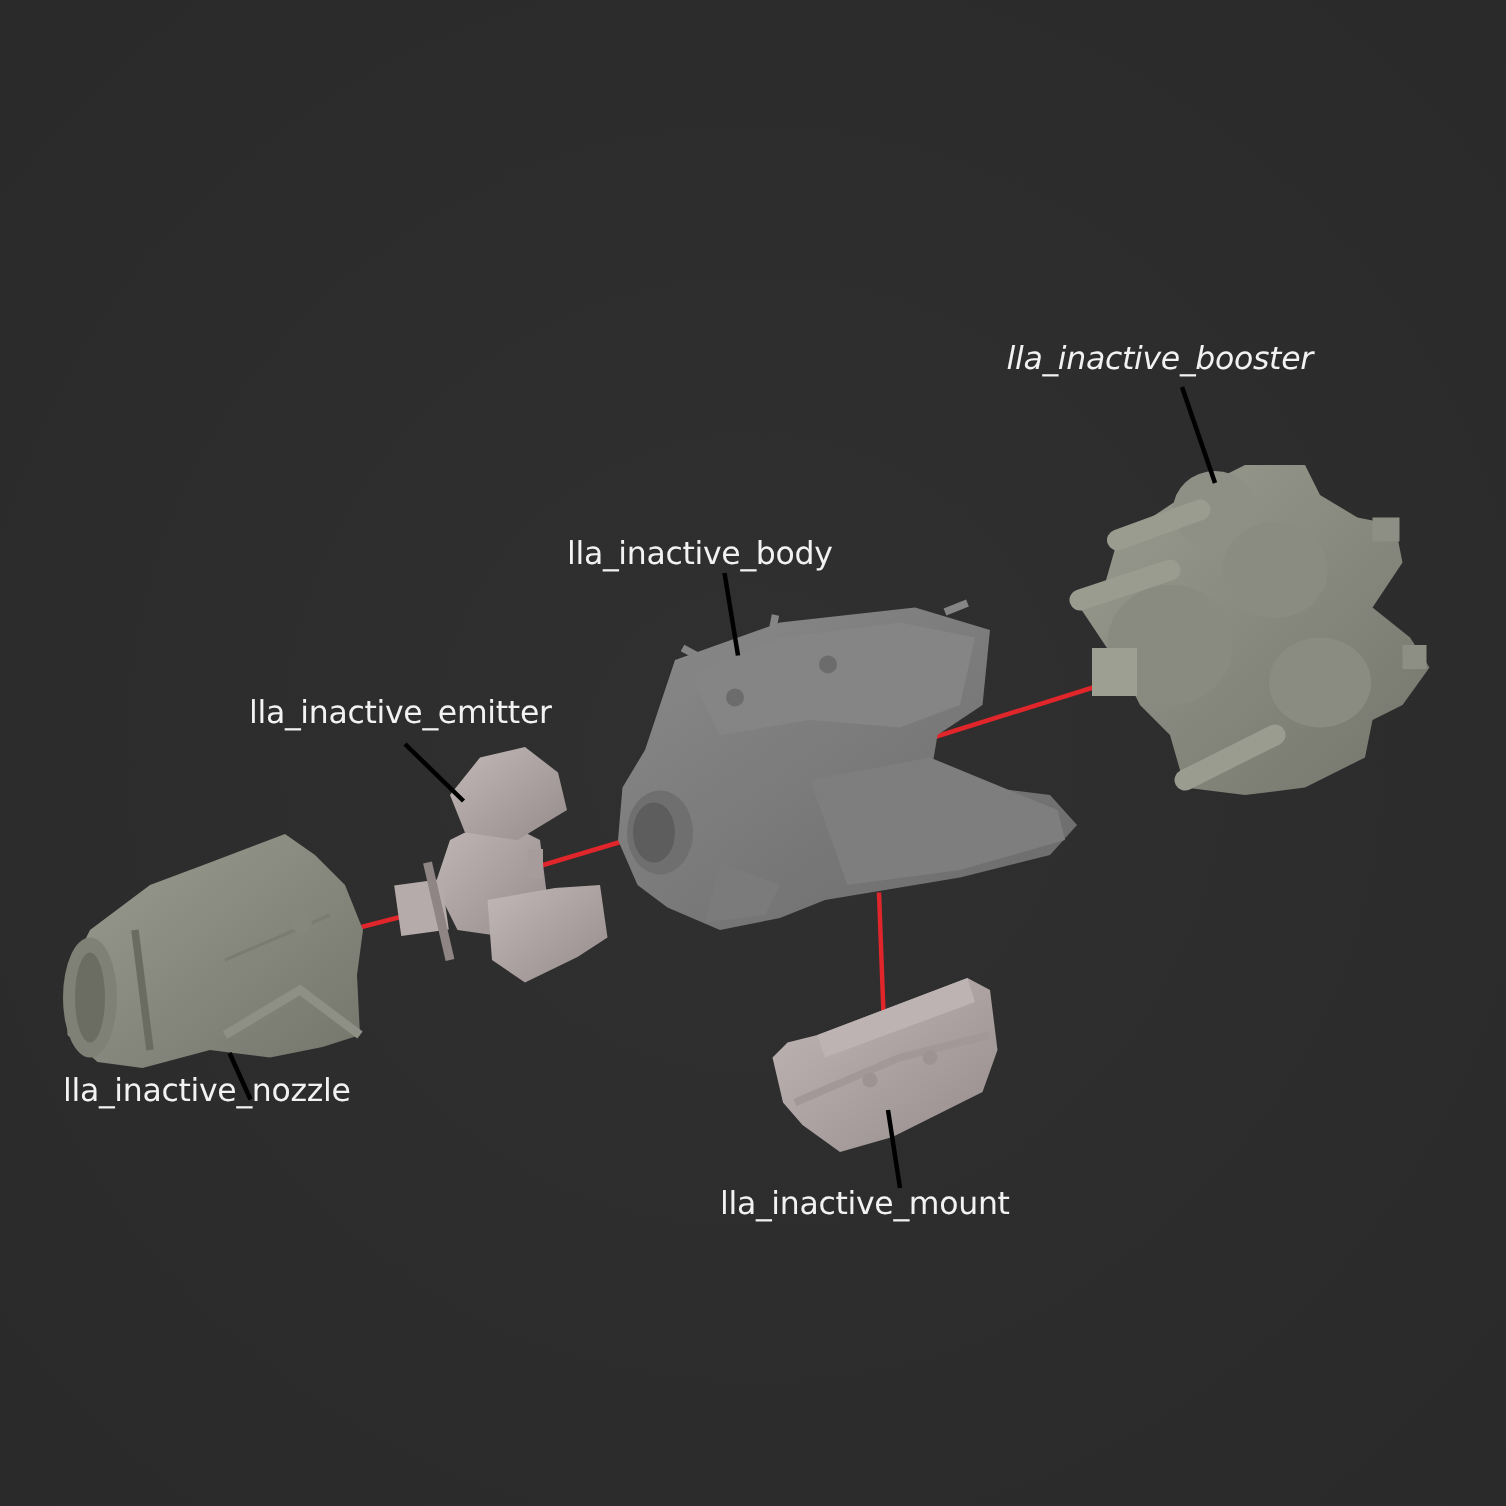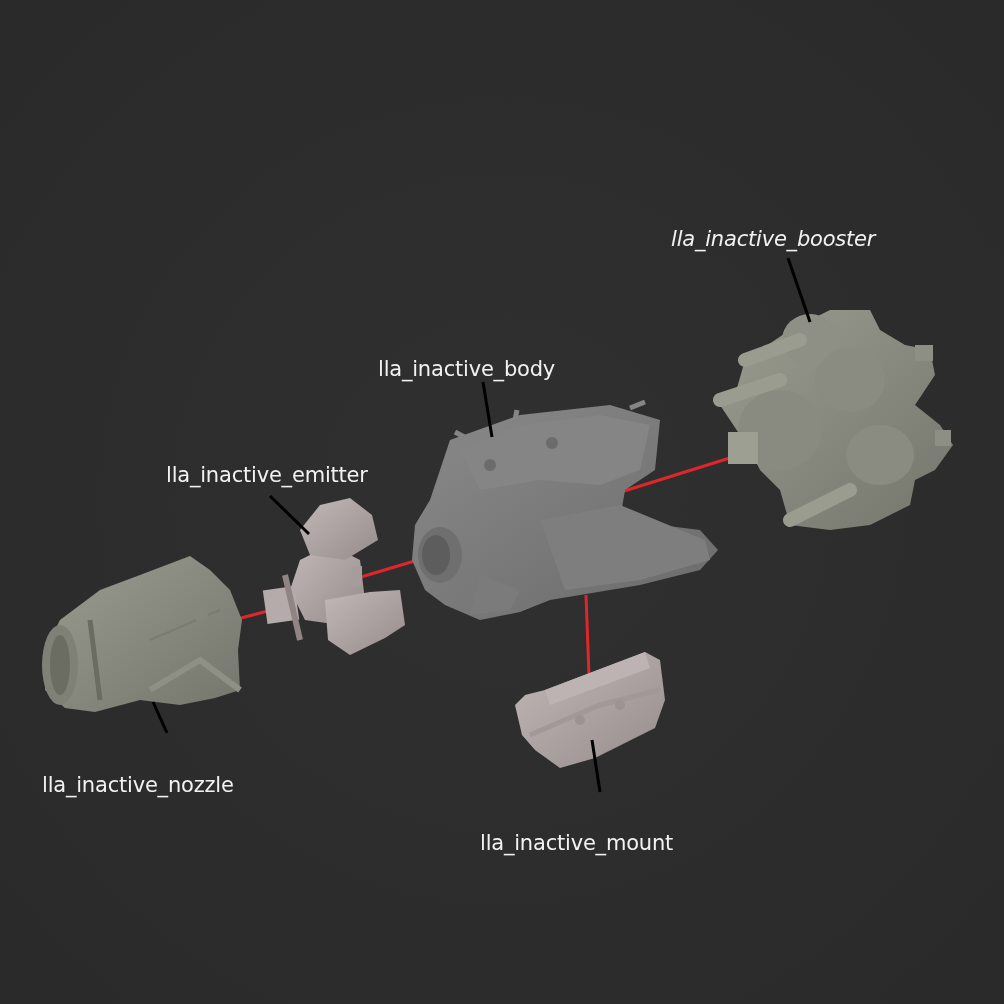--- a/index.html
+++ b/index.html
@@ -106,15 +106,15 @@
       <line x1="483" y1="382" x2="492" y2="437"></line>
       <line x1="270" y1="496" x2="309" y2="534"></line>
       <line x1="153" y1="702" x2="167" y2="733"></line>
       <line x1="592" y1="740" x2="600" y2="792"></line>
     </g>
   </svg>
 
   <div class="label" style="left:671px; top:229px;font-style:italic;">lla_inactive_booster</div>
   <div class="label" style="left:378px; top:359px;">lla_inactive_body</div>
   <div class="label" style="left:126px; top:465px;margin-left:40px;">lla_inactive_emitter</div>
-  <div class="label" style="left:42px; top:775px;text-align:center;">lla_inactive_nozzle</div>
-  <div class="label" style="left:480px; top:833px;text-align:right;">lla_inactive_mount</div>
+  <div class="label" style="left:42px; top:717px;text-align:center;">lla_inactive_nozzle</div>
+  <div class="label" style="left:480px; top:792px;text-align:right;">lla_inactive_mount</div>
 </div>
 
 </body></html>

